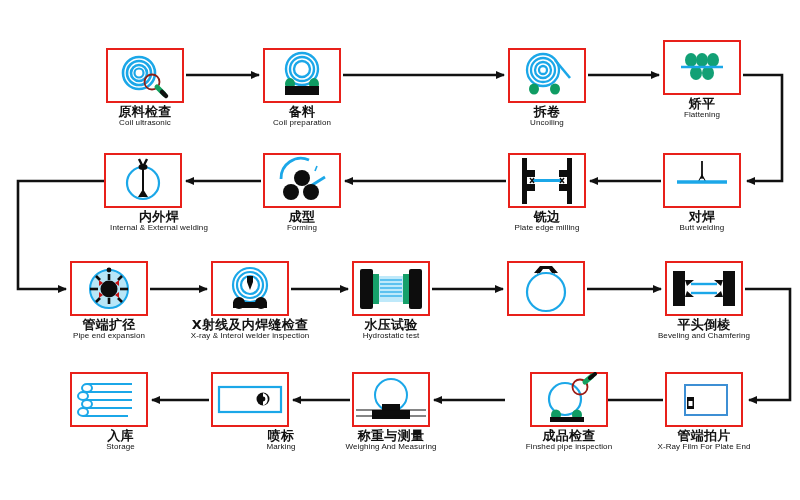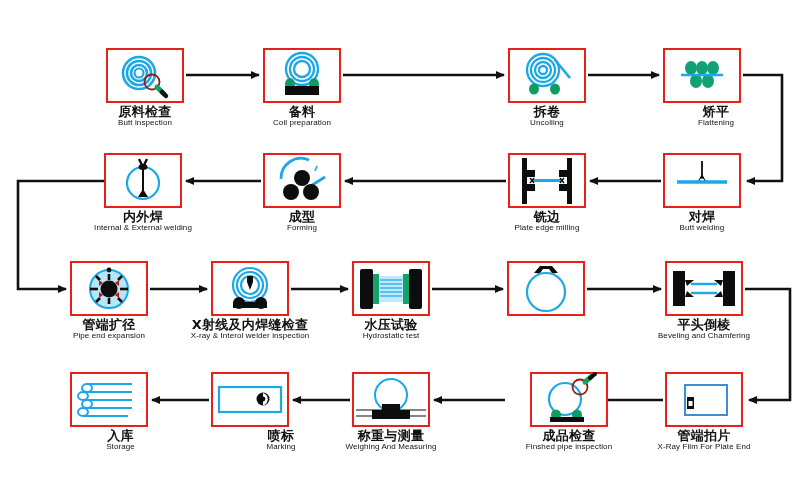--- a/index.html
+++ b/index.html
@@ -93,21 +93,21 @@
           <circle cx="33" cy="25" r="12"></circle>
         <circle cx="33" cy="25" r="8"></circle>
       </g>
       <circle cx="33" cy="25" r="4.5" fill="none" stroke="#1ba7e8" stroke-width="2.2"></circle>
       <circle cx="46" cy="34" r="7.5" fill="none" stroke="#8a1f17" stroke-width="1.8"></circle>
       <path d="M51,39 L58,46" stroke="#13a05f" stroke-width="5" stroke-linecap="round"></path>
       <path d="M56,44 L60,48" stroke="#111111" stroke-width="4.5" stroke-linecap="round"></path>
     </svg>
     <div class="caption" style="top:58px;">
       <div class="cap-cn">原料检查</div>
-      <div class="cap-en">Butt inspection</div>
+      <div class="cap-en">Coil ultrasonic</div>
     </div>
   </div>
 
   <div class="node" style="left:263px;top:48px;width:78px;height:55px;border-radius:23px;">
     <div class="frame" style="width:78px;height:55px;"></div>
     <svg class="icon" width="78" height="55" viewBox="0 0 78 55">
       <g fill="none" stroke="#1ba7e8" stroke-width="2.4">
         <circle cx="39" cy="21" r="16"></circle>
           <circle cx="39" cy="21" r="12"></circle>
         <circle cx="39" cy="21" r="8"></circle>
@@ -134,37 +134,37 @@
       <path d="M47,12 L62,30" stroke="#1ba7e8" stroke-width="2.6"></path>
       <ellipse cx="26" cy="41" rx="5" ry="5.5" fill="#0f9c63"></ellipse>
       <ellipse cx="47" cy="41" rx="5" ry="5.5" fill="#0f9c63"></ellipse>
     </svg>
     <div class="caption" style="top:58px;">
       <div class="cap-cn">拆卷</div>
       <div class="cap-en">Uncoiling</div>
     </div>
   </div>
 
-  <div class="node" style="left:663px;top:48px;width:78px;height:55px;padding-left:28px;">
+  <div class="node" style="left:663px;top:40px;width:78px;height:55px;">
     <div class="frame" style="width:78px;height:55px;"></div>
     <svg class="icon" width="78" height="55" viewBox="0 0 78 55">
       <ellipse cx="28" cy="20" rx="6" ry="7" fill="#12a075"></ellipse>
       <ellipse cx="39" cy="20" rx="6" ry="7" fill="#12a075"></ellipse>
       <ellipse cx="50" cy="20" rx="6" ry="7" fill="#12a075"></ellipse>
       <ellipse cx="33" cy="33" rx="6" ry="7" fill="#12a075"></ellipse>
       <ellipse cx="45" cy="33" rx="6" ry="7" fill="#12a075"></ellipse>
       <line x1="18" y1="27" x2="60" y2="27" stroke="#1ba7e8" stroke-width="2.6"></line>
     </svg>
     <div class="caption" style="top:58px;">
       <div class="cap-cn">矫平</div>
       <div class="cap-en">Flattening</div>
     </div>
   </div>
 
-  <div class="node" style="left:104px;top:153px;width:78px;height:55px;">
+  <div class="node" style="left:104px;top:153px;width:78px;height:55px;padding-left:32px;">
     <div class="frame" style="width:78px;height:55px;"></div>
     <svg class="icon" width="78" height="55" viewBox="0 0 78 55">
       <circle cx="39" cy="30" r="16" fill="none" stroke="#1ba7e8" stroke-width="2.2"></circle>
       <path d="M35,6 L39,14 L43,6" stroke="#0d0d0d" stroke-width="2.4" fill="none"></path>
       <ellipse cx="39" cy="14" rx="4.5" ry="3" fill="#0d0d0d"></ellipse>
       <line x1="39" y1="16" x2="39" y2="38" stroke="#0d0d0d" stroke-width="2"></line>
       <path d="M34,44 L39,36 L44,44 Z" fill="#0d0d0d"></path>
     </svg>
     <div class="caption" style="top:58px;">
       <div class="cap-cn">内外焊</div>

